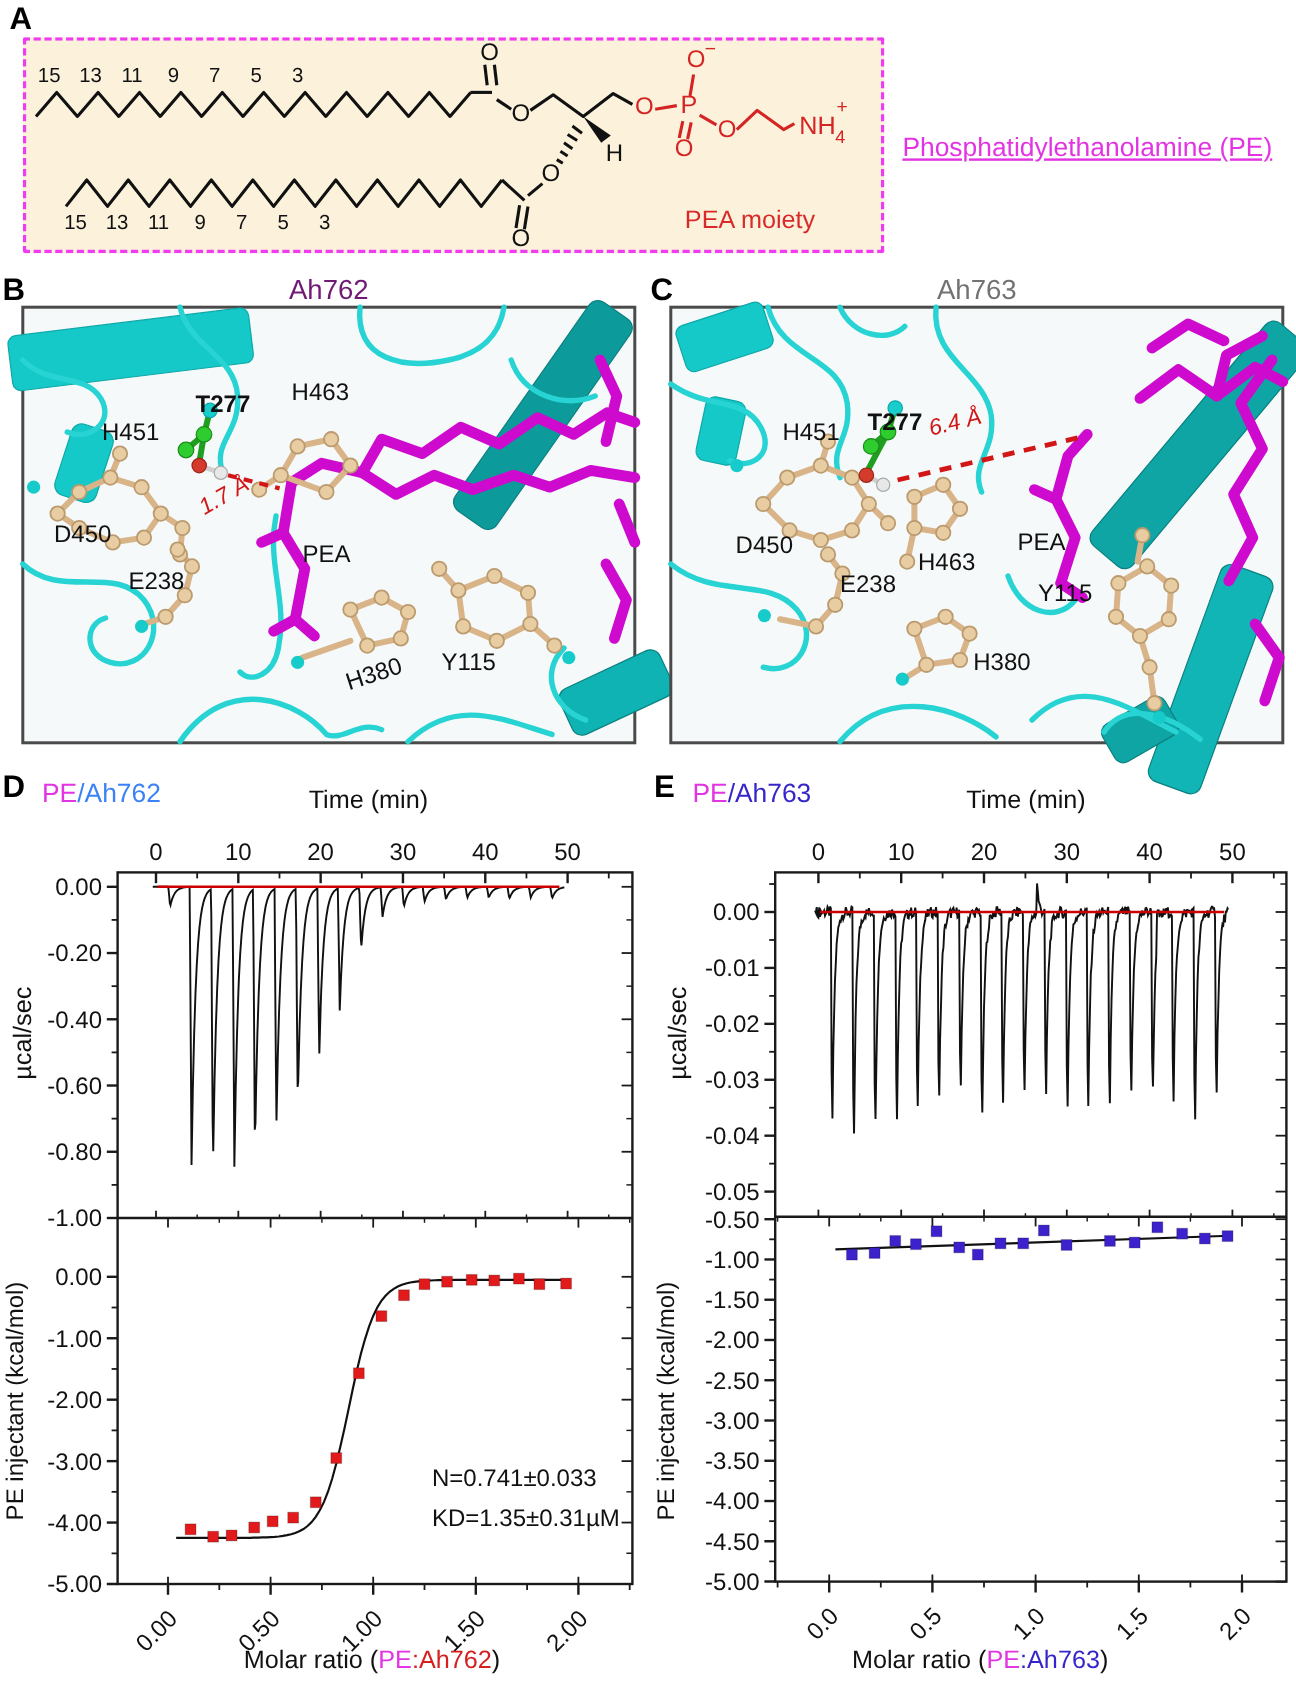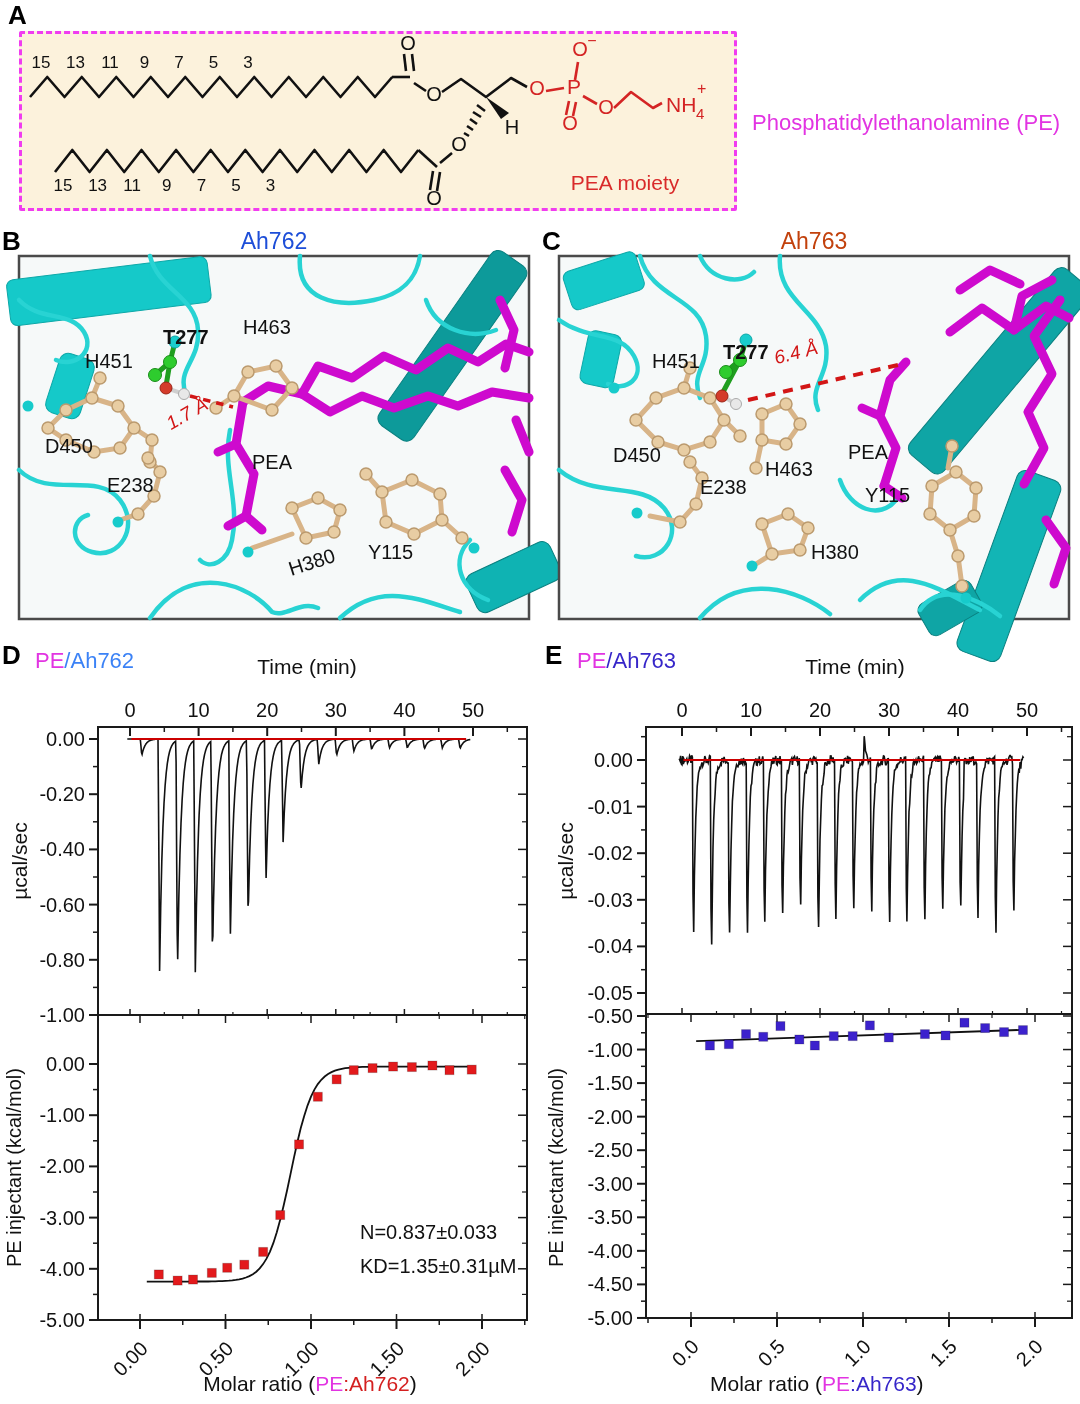--- a/index.html
+++ b/index.html
@@ -1,21 +1,21 @@
 <!DOCTYPE html>
 <html><head>
 <meta charset="utf-8">
 <style>
   html,body{margin:0;padding:0;background:#ffffff;}
   #page{position:relative;width:1080px;height:1404px;background:#ffffff;
         font-family:"Liberation Sans",sans-serif;color:#111;overflow:hidden;}
   svg{position:absolute;overflow:visible;}
   svg text{font-family:"Liberation Sans",sans-serif;}
   .letter{position:absolute;font-size:26px;font-weight:bold;color:#000;}
-  .lbl{position:absolute;white-space:nowrap;}
+  .lbl{position:absolute;white-space:nowrap;text-decoration:underline;}
   .panel-title{position:absolute;width:512px;text-align:center;font-size:23px;}
   .sample-title{position:absolute;font-size:22px;white-space:nowrap;}
   .axis-title{position:absolute;font-size:21px;white-space:nowrap;}
   .rot90{transform:rotate(-90deg);transform-origin:center center;text-align:center;}
   .rl{position:absolute;font-size:20px;white-space:nowrap;color:#111;}
   .ann{position:absolute;font-size:20px;white-space:nowrap;color:#111;}
   #panel-a-box{position:absolute;left:19px;top:31px;width:712px;height:174px;
                border:3px dashed #f03cf0;background:#fcf2dc;border-radius:2px;}
 </style>
 </head>
@@ -79,21 +79,21 @@
       <line x1="583" y1="96" x2="597" y2="104" stroke="#d42424" fill="none" stroke-width="2.6" stroke-linejoin="round"></line>
       <text x="606" y="114" font-size="20" text-anchor="middle" fill="#d42424">O</text>
       <polyline points="614,108 631,92 653,108 662,103" stroke="#d42424" fill="none" stroke-width="2.6" stroke-linejoin="round"></polyline>
       <text x="666" y="112" font-size="21" text-anchor="start" fill="#d42424">NH</text>
       <text x="696" y="119" font-size="15" text-anchor="start" fill="#d42424">4</text>
       <text x="697" y="94" font-size="16" text-anchor="start" fill="#d42424">+</text>
       <text x="625" y="190" font-size="21" text-anchor="middle" fill="#d92a2a">PEA moiety</text>
     </svg>
   <div class="lbl" id="pa-side-title" style="left: 752px; top: 110px; font-size: 22px; color: rgb(226, 52, 226);">Phosphatidylethanolamine (PE)</div>
 
-  <div class="panel-title" id="pb-title" style="left: 18px; top: 228px; color: #1d4ed8;">Ah762</div>
+  <div class="panel-title" id="pb-title" style="left: 18px; top: 228px; color: #701a75;">Ah762</div>
   <svg id="svg-b" style="left:18px;top:255px" width="512" height="365" viewBox="18 255 512 365">
     <rect x="19" y="256" width="510" height="363" fill="#f6f9f9" stroke="#4a4a4a" stroke-width="2.5"></rect>
     <g>
       <rect x="8" y="268" width="202" height="46" rx="7" fill="#15c9c9" stroke="#0da8a8" transform="rotate(-7 110 292)"></rect>
       <rect x="52" y="355" width="36" height="62" rx="9" fill="#15c9c9" stroke="#0da8a8" transform="rotate(18 70 386)"></rect>
       <rect x="432" y="240" width="42" height="212" rx="9" fill="#0d9a9a" stroke="#0a8080" transform="rotate(35 453 345)"></rect>
       <rect x="468" y="556" width="92" height="42" rx="9" fill="#0fb3b3" stroke="#0a8080" transform="rotate(-25 514 578)"></rect>
     </g>
     <g fill="none" stroke="#28d3d3" stroke-width="4.5" stroke-linecap="round">
       <path d="M 150,256 C 158,290 196,296 198,330 C 200,362 176,368 186,395"></path>
@@ -172,21 +172,21 @@
       <line x1="166" y1="388" x2="184" y2="394" stroke="#cfcfcf" stroke-width="4"></line>
       <circle cx="175" cy="342" r="6" fill="#19cdcd" stroke="#0da8a8"></circle>
       <circle cx="170" cy="362" r="6.5" fill="#2ecc2e" stroke="#1a8c1a"></circle>
       <circle cx="155" cy="375" r="6.5" fill="#2ecc2e" stroke="#1a8c1a"></circle>
       <circle cx="166" cy="388" r="6" fill="#d43b2a" stroke="#9c2417"></circle>
       <circle cx="184" cy="394" r="5.5" fill="#e8e8e8" stroke="#aaaaaa"></circle>
     </g>
     <line x1="190" y1="396" x2="233" y2="407" stroke="#d21616" stroke-width="3.5" stroke-dasharray="7.5 6"></line>
   </svg>
 
-  <div class="panel-title" id="pc-title" style="left: 558px; top: 228px; color: #c2410c;">Ah763</div>
+  <div class="panel-title" id="pc-title" style="left: 558px; top: 228px; color: #737373;">Ah763</div>
   <svg id="svg-c" style="left:558px;top:255px" width="512" height="365" viewBox="558 255 512 365">
     <rect x="559" y="256" width="510" height="363" fill="#f6f9f9" stroke="#4a4a4a" stroke-width="2.5"></rect>
     <g>
       <rect x="566" y="262" width="76" height="40" rx="7" fill="#15c9c9" stroke="#0da8a8" transform="rotate(-18 600 282)"></rect>
       <rect x="584" y="332" width="34" height="54" rx="8" fill="#15c9c9" stroke="#0da8a8" transform="rotate(12 600 358)"></rect>
       <rect x="978" y="250" width="44" height="242" rx="9" fill="#0fa5a5" stroke="#0a8080" transform="rotate(40 1000 370)"></rect>
       <rect x="988" y="470" width="46" height="192" rx="9" fill="#12b5b5" stroke="#0a8080" transform="rotate(20 1010 560)"></rect>
       <rect x="920" y="590" width="60" height="36" rx="8" fill="#0fa5a5" stroke="#0a8080" transform="rotate(-30 950 608)"></rect>
     </g>
     <g fill="none" stroke="#28d3d3" stroke-width="4.5" stroke-linecap="round">
@@ -413,21 +413,21 @@
       <rect x="313.34000000000003" y="1092.268" width="9" height="9" fill="#e31a1c" stroke="#00000033"></rect>
       <rect x="332.15" y="1074.86" width="9" height="9" fill="#e31a1c" stroke="#00000033"></rect>
       <rect x="349.25" y="1065.644" width="9" height="9" fill="#e31a1c" stroke="#00000033"></rect>
       <rect x="368.06000000000006" y="1063.596" width="9" height="9" fill="#e31a1c" stroke="#00000033"></rect>
       <rect x="388.58" y="1062.06" width="9" height="9" fill="#e31a1c" stroke="#00000033"></rect>
       <rect x="407.39" y="1062.572" width="9" height="9" fill="#e31a1c" stroke="#00000033"></rect>
       <rect x="427.90999999999997" y="1061.036" width="9" height="9" fill="#e31a1c" stroke="#00000033"></rect>
       <rect x="445.01" y="1065.644" width="9" height="9" fill="#e31a1c" stroke="#00000033"></rect>
       <rect x="467.24" y="1065.132" width="9" height="9" fill="#e31a1c" stroke="#00000033"></rect>
     </svg>
-  <div class="ann" style="left:360px;top:1221px">N=0.837±0.033</div>
+  <div class="ann" style="left:360px;top:1221px">N=0.741±0.033</div>
   <div class="ann" style="left:360px;top:1255px">KD=1.35±0.31µM</div>
   <div class="axis-title" style="left:160px;top:1372px;width:300px;text-align:center">
     <span>Molar ratio (</span><span id="pd-xpe" style="color: rgb(226, 52, 226);">PE</span><span id="pd-xprot" style="color: rgb(212, 32, 32); margin-top: 31px;">:Ah762</span><span>)</span>
   </div>
 
   <div class="sample-title" style="left:577px;top:648px">
     <span id="pe-pe" style="color: rgb(226, 52, 226);">PE</span><span id="pe-prot" style="color: rgb(54, 38, 201); text-align: center;">/Ah763</span>
   </div>
   <div class="axis-title" style="left:735px;top:655px;width:240px;text-align:center">Time (min)</div>
   <div class="axis-title rot90" style="left:506px;top:849px;width:120px">µcal/sec</div>

